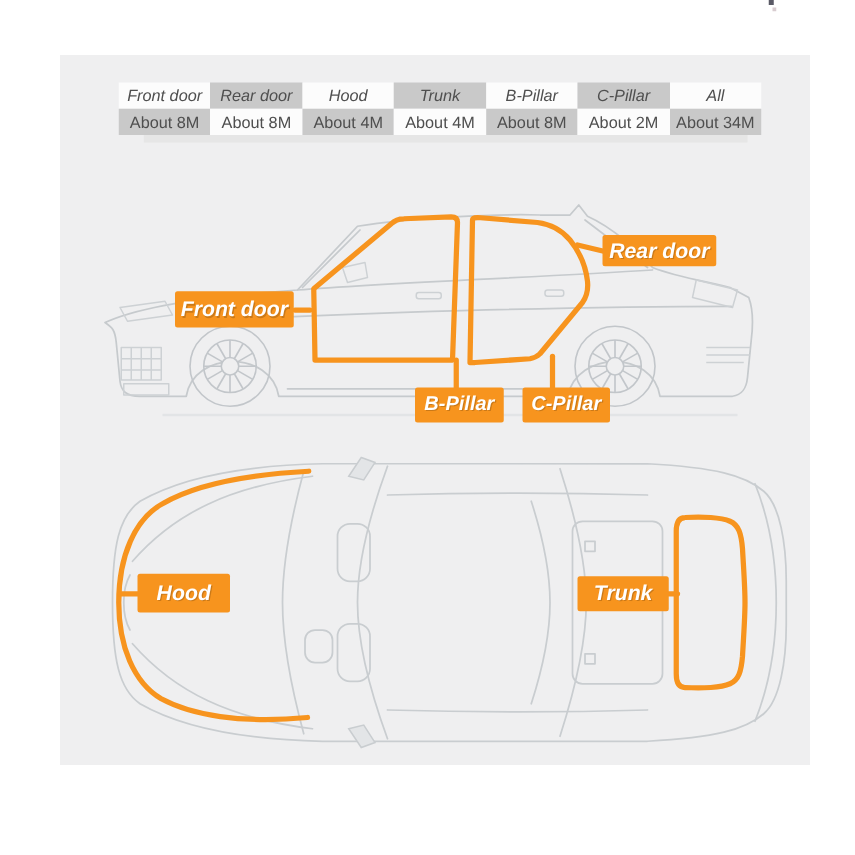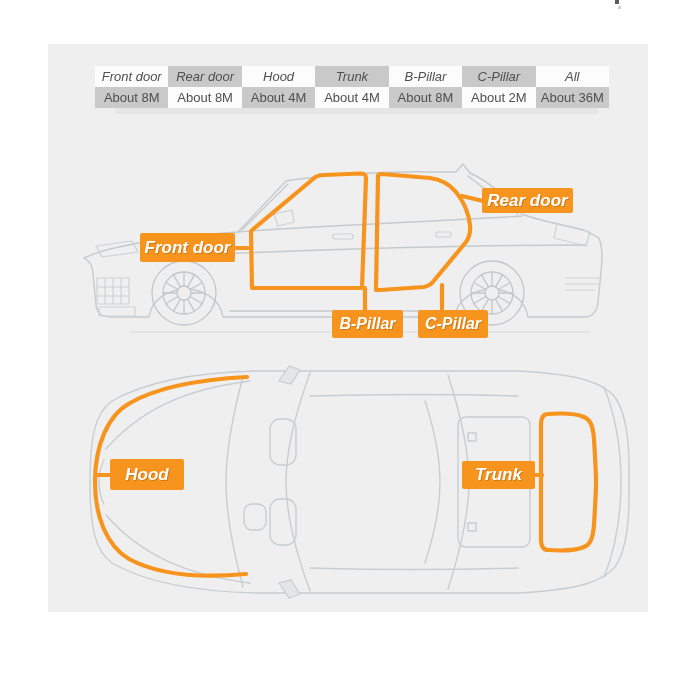--- a/index.html
+++ b/index.html
@@ -65,21 +65,21 @@
   <div class="spec-cell spec-part c-w">B-Pillar</div>
   <div class="spec-cell spec-part c-g">C-Pillar</div>
   <div class="spec-cell spec-part c-w">All</div>
 
   <div class="spec-cell c-g">About 8M</div>
   <div class="spec-cell c-w">About 8M</div>
   <div class="spec-cell c-g">About 4M</div>
   <div class="spec-cell c-w">About 4M</div>
   <div class="spec-cell c-g">About 8M</div>
   <div class="spec-cell c-w">About 2M</div>
-  <div class="spec-cell c-g">About 36M</div>
+  <div class="spec-cell c-g">About 34M</div>
 </div>
 <div class="table-shadow"></div>
 
 <svg class="sideview" width="560" height="205" viewBox="0 0 560 205">
 
   <g stroke="#c6cacd" stroke-width="1.4" fill="none" stroke-linejoin="round" stroke-linecap="round">
     <path d="M 14,108 C 40,96 95,87 168,82 L 216,31 C 258,24 330,21 362,22 L 386,22 L 393,14 L 400,23
              C 420,32 440,50 452,64 C 472,72 500,76 514,80 L 529,88 C 532,96 533,106 531,122 L 528,152
              C 527,162 523,166 516,167 L 458,167 C 452,130 392,130 384,167 L 153,167
              C 147,130 85,130 79,167 L 42,167 C 31,167 27,163 26,155 L 23,124 C 22,114 20,112 14,108 Z"></path>

